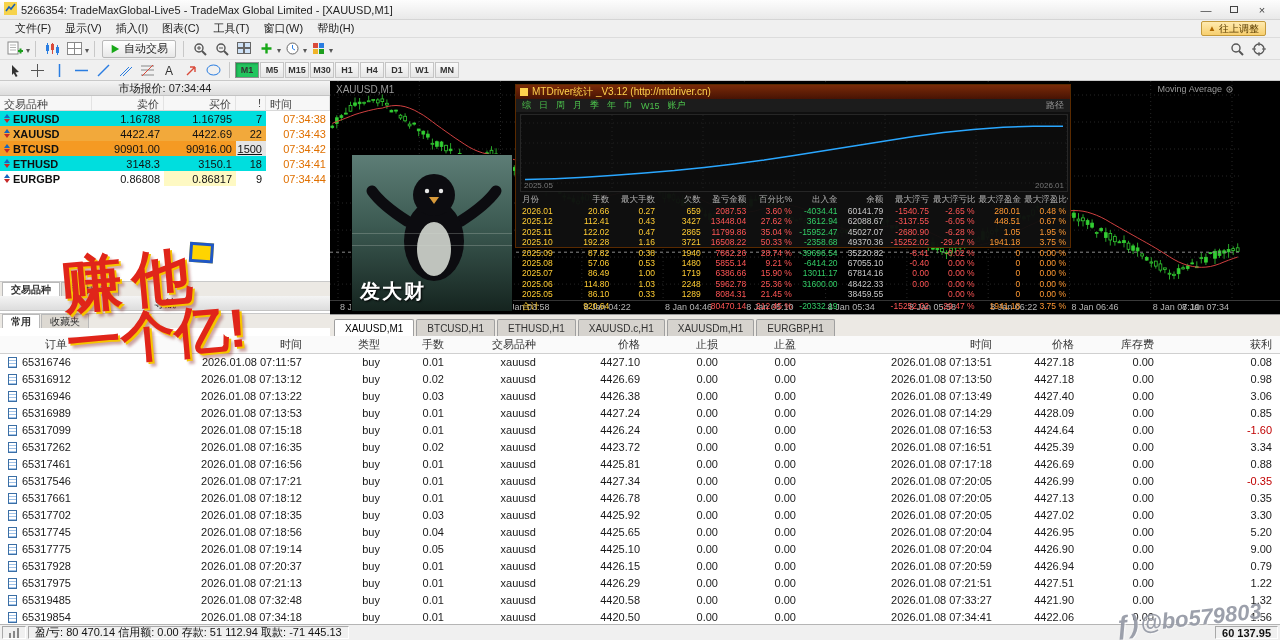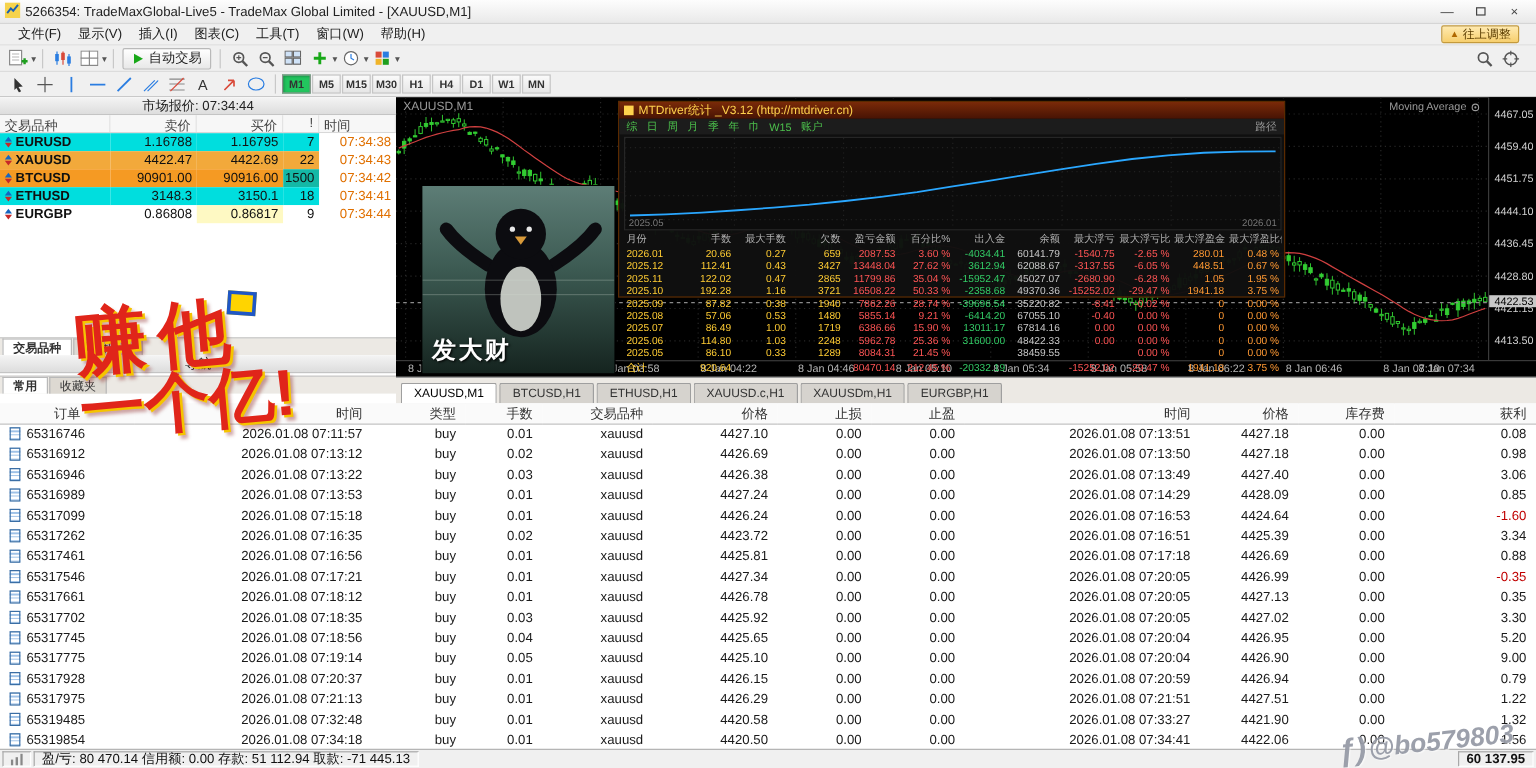--- a/index.html
+++ b/index.html
@@ -367,21 +367,21 @@
             <div class="mw-row">
               <span class="mw-cell mw-sym c-sym" style="background: rgb(245, 154, 35);">
                 <span class="arrows">
                   <span class="tri-up"></span>
                   <span class="tri-down"></span>
                 </span>
                 <span>BTCUSD</span>
               </span>
               <span class="mw-cell c-bid" style="background: rgb(245, 154, 35);">90901.00</span>
               <span class="mw-cell c-ask" style="background: rgb(245, 154, 35);">90916.00</span>
-              <span class="mw-cell c-sp" style="background: #14b8a6;">1500</span>
+              <span class="mw-cell c-sp" style="background: #e5e5e5; text-decoration: underline;">1500</span>
               <span class="mw-cell mw-time c-tm">07:34:42</span>
             </div>
             <div class="mw-row">
               <span class="mw-cell mw-sym c-sym" style="background: rgb(0, 222, 222);">
                 <span class="arrows">
                   <span class="tri-up"></span>
                   <span class="tri-down"></span>
                 </span>
                 <span>ETHUSD</span>
               </span>
@@ -847,31 +847,20 @@
           <line x1="0" y1="171.2" x2="910" y2="171.2" stroke="#8a8a8a" stroke-dasharray="3,3"></line>
         </svg>
       <span id="chart-symbol-label">XAUUSD,M1</span>
       <span id="chart-indicator-label">
         <span>Moving Average</span>
         <svg width="9" height="9" viewBox="0 0 10 10">
             <circle cx="5" cy="5" r="3" fill="none" stroke="#9a9a9a"></circle>
             <circle cx="5" cy="5" r="1" fill="#9a9a9a"></circle>
           </svg>
       </span>
-      <div id="price-axis">
-          <span class="pa-label" style="top: 8.95242px;">4467.05</span>
-          <span class="pa-label" style="top: 35.9742px;">4459.40</span>
-          <span class="pa-label" style="top: 62.996px;">4451.75</span>
-          <span class="pa-label" style="top: 90.0177px;">4444.10</span>
-          <span class="pa-label" style="top: 117.04px;">4436.45</span>
-          <span class="pa-label" style="top: 144.061px;">4428.80</span>
-          <span class="pa-label" style="top: 171.083px;">4421.15</span>
-          <span class="pa-label" style="top: 198.105px;">4413.50</span>
-          <div id="price-badge" style="top: 165.209px;">4422.53</div>
-        </div>
       <div id="time-axis">
           <span class="ta-label" style="left: 10px;">8 Jan 03:10</span>
           <span class="ta-label" style="left: 91.2727px;">8 Jan 03:34</span>
           <span class="ta-label" style="left: 172.545px;">8 Jan 03:58</span>
           <span class="ta-label" style="left: 253.818px;">8 Jan 04:22</span>
           <span class="ta-label" style="left: 335.091px;">8 Jan 04:46</span>
           <span class="ta-label" style="left: 416.364px;">8 Jan 05:10</span>
           <span class="ta-label" style="left: 497.636px;">8 Jan 05:34</span>
           <span class="ta-label" style="left: 578.909px;">8 Jan 05:58</span>
           <span class="ta-label" style="left: 660.182px;">8 Jan 06:22</span>

